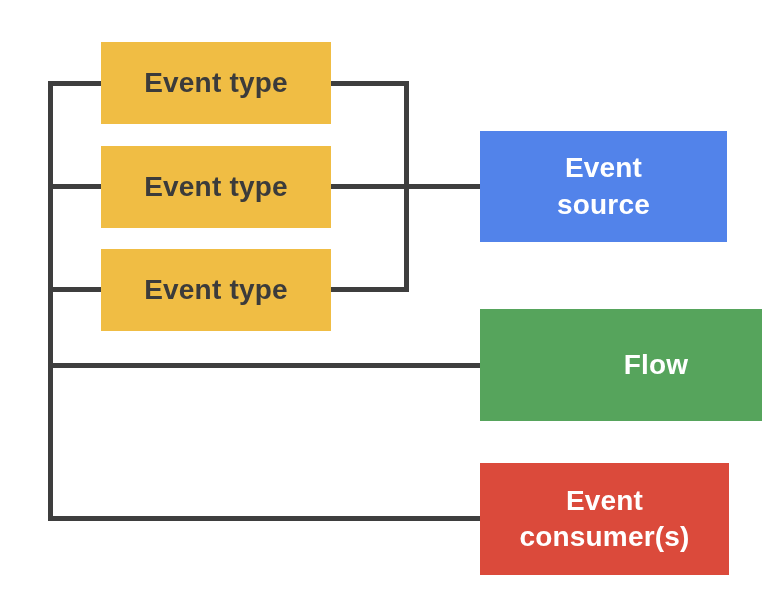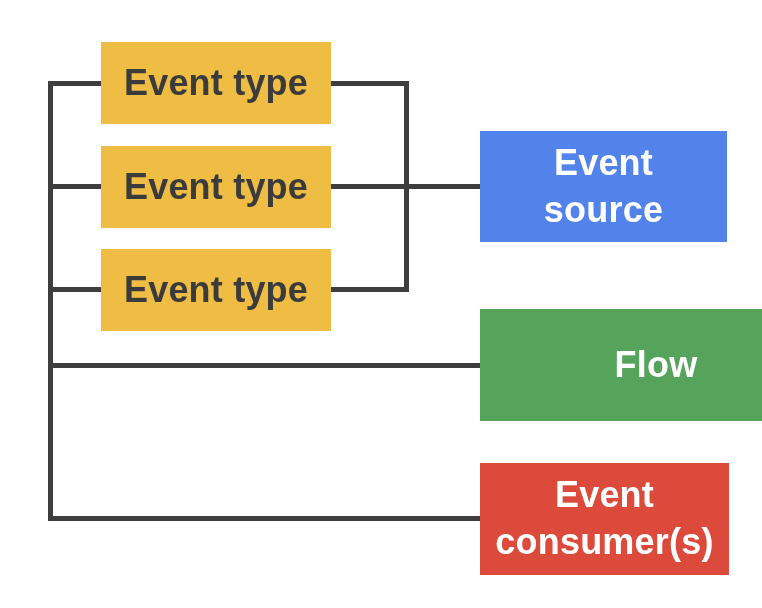--- a/index.html
+++ b/index.html
@@ -17,21 +17,21 @@
   }
   .node {
     position: absolute;
     display: flex;
     align-items: center;
     justify-content: center;
     text-align: center;
   }
   .node .label {
     font-weight: 700;
-    font-size: 36px;
+    font-size: 28px;
     line-height: 1.3;
     white-space: pre-line;
     letter-spacing: 0.2px;
   }
   .node-yellow { color: #3b3b3b; }
   .node-blue, .node-green, .node-red { color: #ffffff; }
 
   .et1 { left: 101px; top: 42px;  width: 230px; height: 82px; }
   .et2 { left: 101px; top: 146px; width: 230px; height: 82px; }
   .et3 { left: 101px; top: 249px; width: 230px; height: 82px; }

